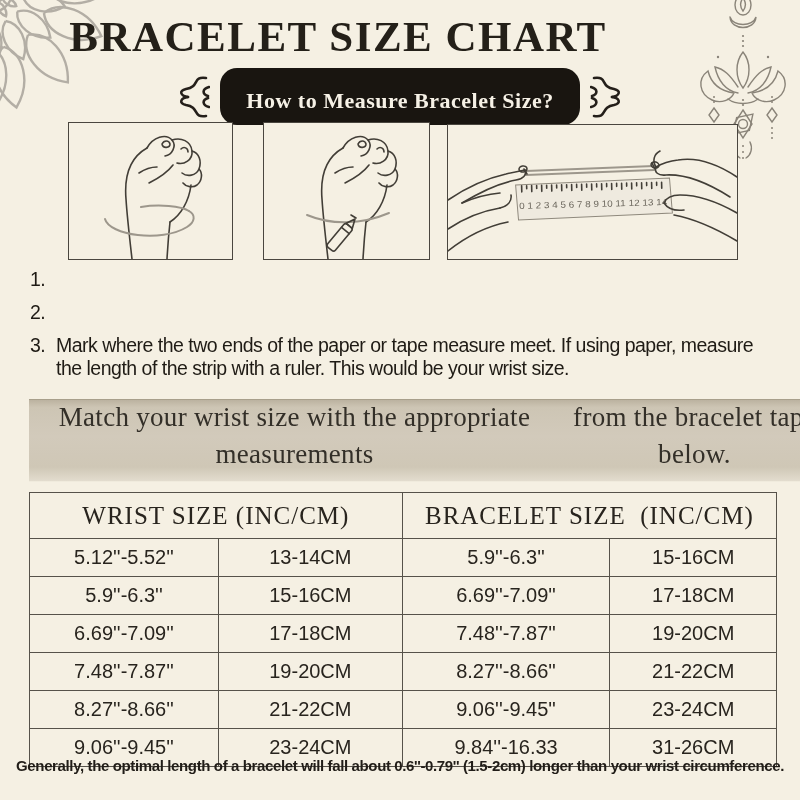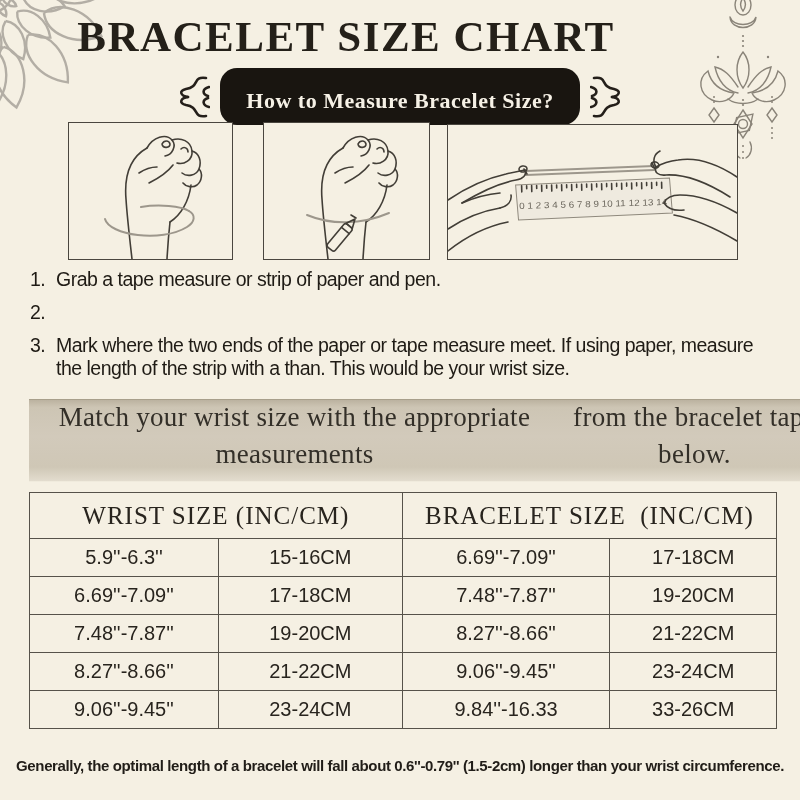--- a/index.html
+++ b/index.html
@@ -10,21 +10,21 @@
     color:#26221c;
   }
   .abs{position:absolute;}
   
   #mandala{left:0;top:0;width:150px;height:150px;pointer-events:none;}
   #lotus{right:2px;top:0;width:110px;height:162px;pointer-events:none;}
   
   .title{
     top:12px;left:0;width:676px;text-align:center;
     font-family:"Liberation Serif", serif;font-weight:bold;
-    font-size:43px;letter-spacing:1.5px;color:#242019;white-space:nowrap;padding-left:8px;
+    font-size:43px;letter-spacing:1.5px;color:#242019;white-space:nowrap;
   }
   
   .pill-row{top:68px;left:0;width:800px;display:flex;align-items:center;justify-content:center;gap:10px;}
   .pill{
     background:#191510;color:#f6f1e6;border-radius:17px;height:25px;line-height:33px;
     padding:16px 26px;font-family:"Liberation Serif", serif;font-weight:bold;
     font-size:22px;letter-spacing:.5px;white-space:nowrap;
   }
   .flourish{width:34px;height:44px;}
   
@@ -232,28 +232,27 @@
       <path d="M289,88 C268,76 250,70 232,70 C224,70 218,73 216,78"></path>
       <path d="M216,78 C220,84 228,86 236,85"></path>
       <path d="M289,116 C262,100 242,93 226,90"></path>
     </g>
   </svg>
 </div>
 
 <ol class="abs steps">
   <li>
     <span class="num">1.</span>
-    <span>Grab a tape measure or strip of paper and pen.</span>
   </li>
   <li>
     <span class="num">2.</span>
   </li>
   <li>
     <span class="num">3.</span>
-    <span>Mark where the two ends of the paper or tape measure meet. If using paper, measure the length of the strip with a than. This would be your wrist size.</span>
+    <span>Mark where the two ends of the paper or tape measure meet. If using paper, measure the length of the strip with a ruler. This would be your wrist size.</span>
   </li>
 </ol>
 
 <div class="abs banner">
   <div>Match your wrist size with the appropriate measurements</div>
   <div>from the bracelet tape below.</div>
 </div>
 
 <table class="size">
   <colgroup>
@@ -261,20 +260,26 @@
       <col style="width:24.6%">
       <col style="width:27.8%">
       <col style="width:22.3%">
     </colgroup>
   <tbody>
       <tr>
     <th colspan="2">WRIST SIZE (INC/CM)</th>
     <th colspan="2">BRACELET SIZE&nbsp; (INC/CM)</th>
   </tr>
   <tr>
+    <td>5.12''-5.52''</td>
+    <td>13-14CM</td>
+    <td>5.9''-6.3''</td>
+    <td>15-16CM</td>
+  </tr>
+  <tr>
     <td>5.9''-6.3''</td>
     <td>15-16CM</td>
     <td>6.69''-7.09''</td>
     <td>17-18CM</td>
   </tr>
   <tr>
     <td>6.69''-7.09''</td>
     <td>17-18CM</td>
     <td>7.48''-7.87''</td>
     <td>19-20CM</td>
@@ -288,18 +293,18 @@
   <tr>
     <td>8.27''-8.66''</td>
     <td>21-22CM</td>
     <td>9.06''-9.45''</td>
     <td>23-24CM</td>
   </tr>
   <tr>
     <td>9.06''-9.45''</td>
     <td>23-24CM</td>
     <td>9.84''-16.33</td>
-    <td>33-26CM</td>
+    <td>31-26CM</td>
   </tr>
 </tbody>
   </table>
 
 <div class="abs footer">Generally, the optimal length of a bracelet will fall about 0.6''-0.79'' (1.5-2cm) longer than your wrist circumference.</div>
 
 </body></html>

